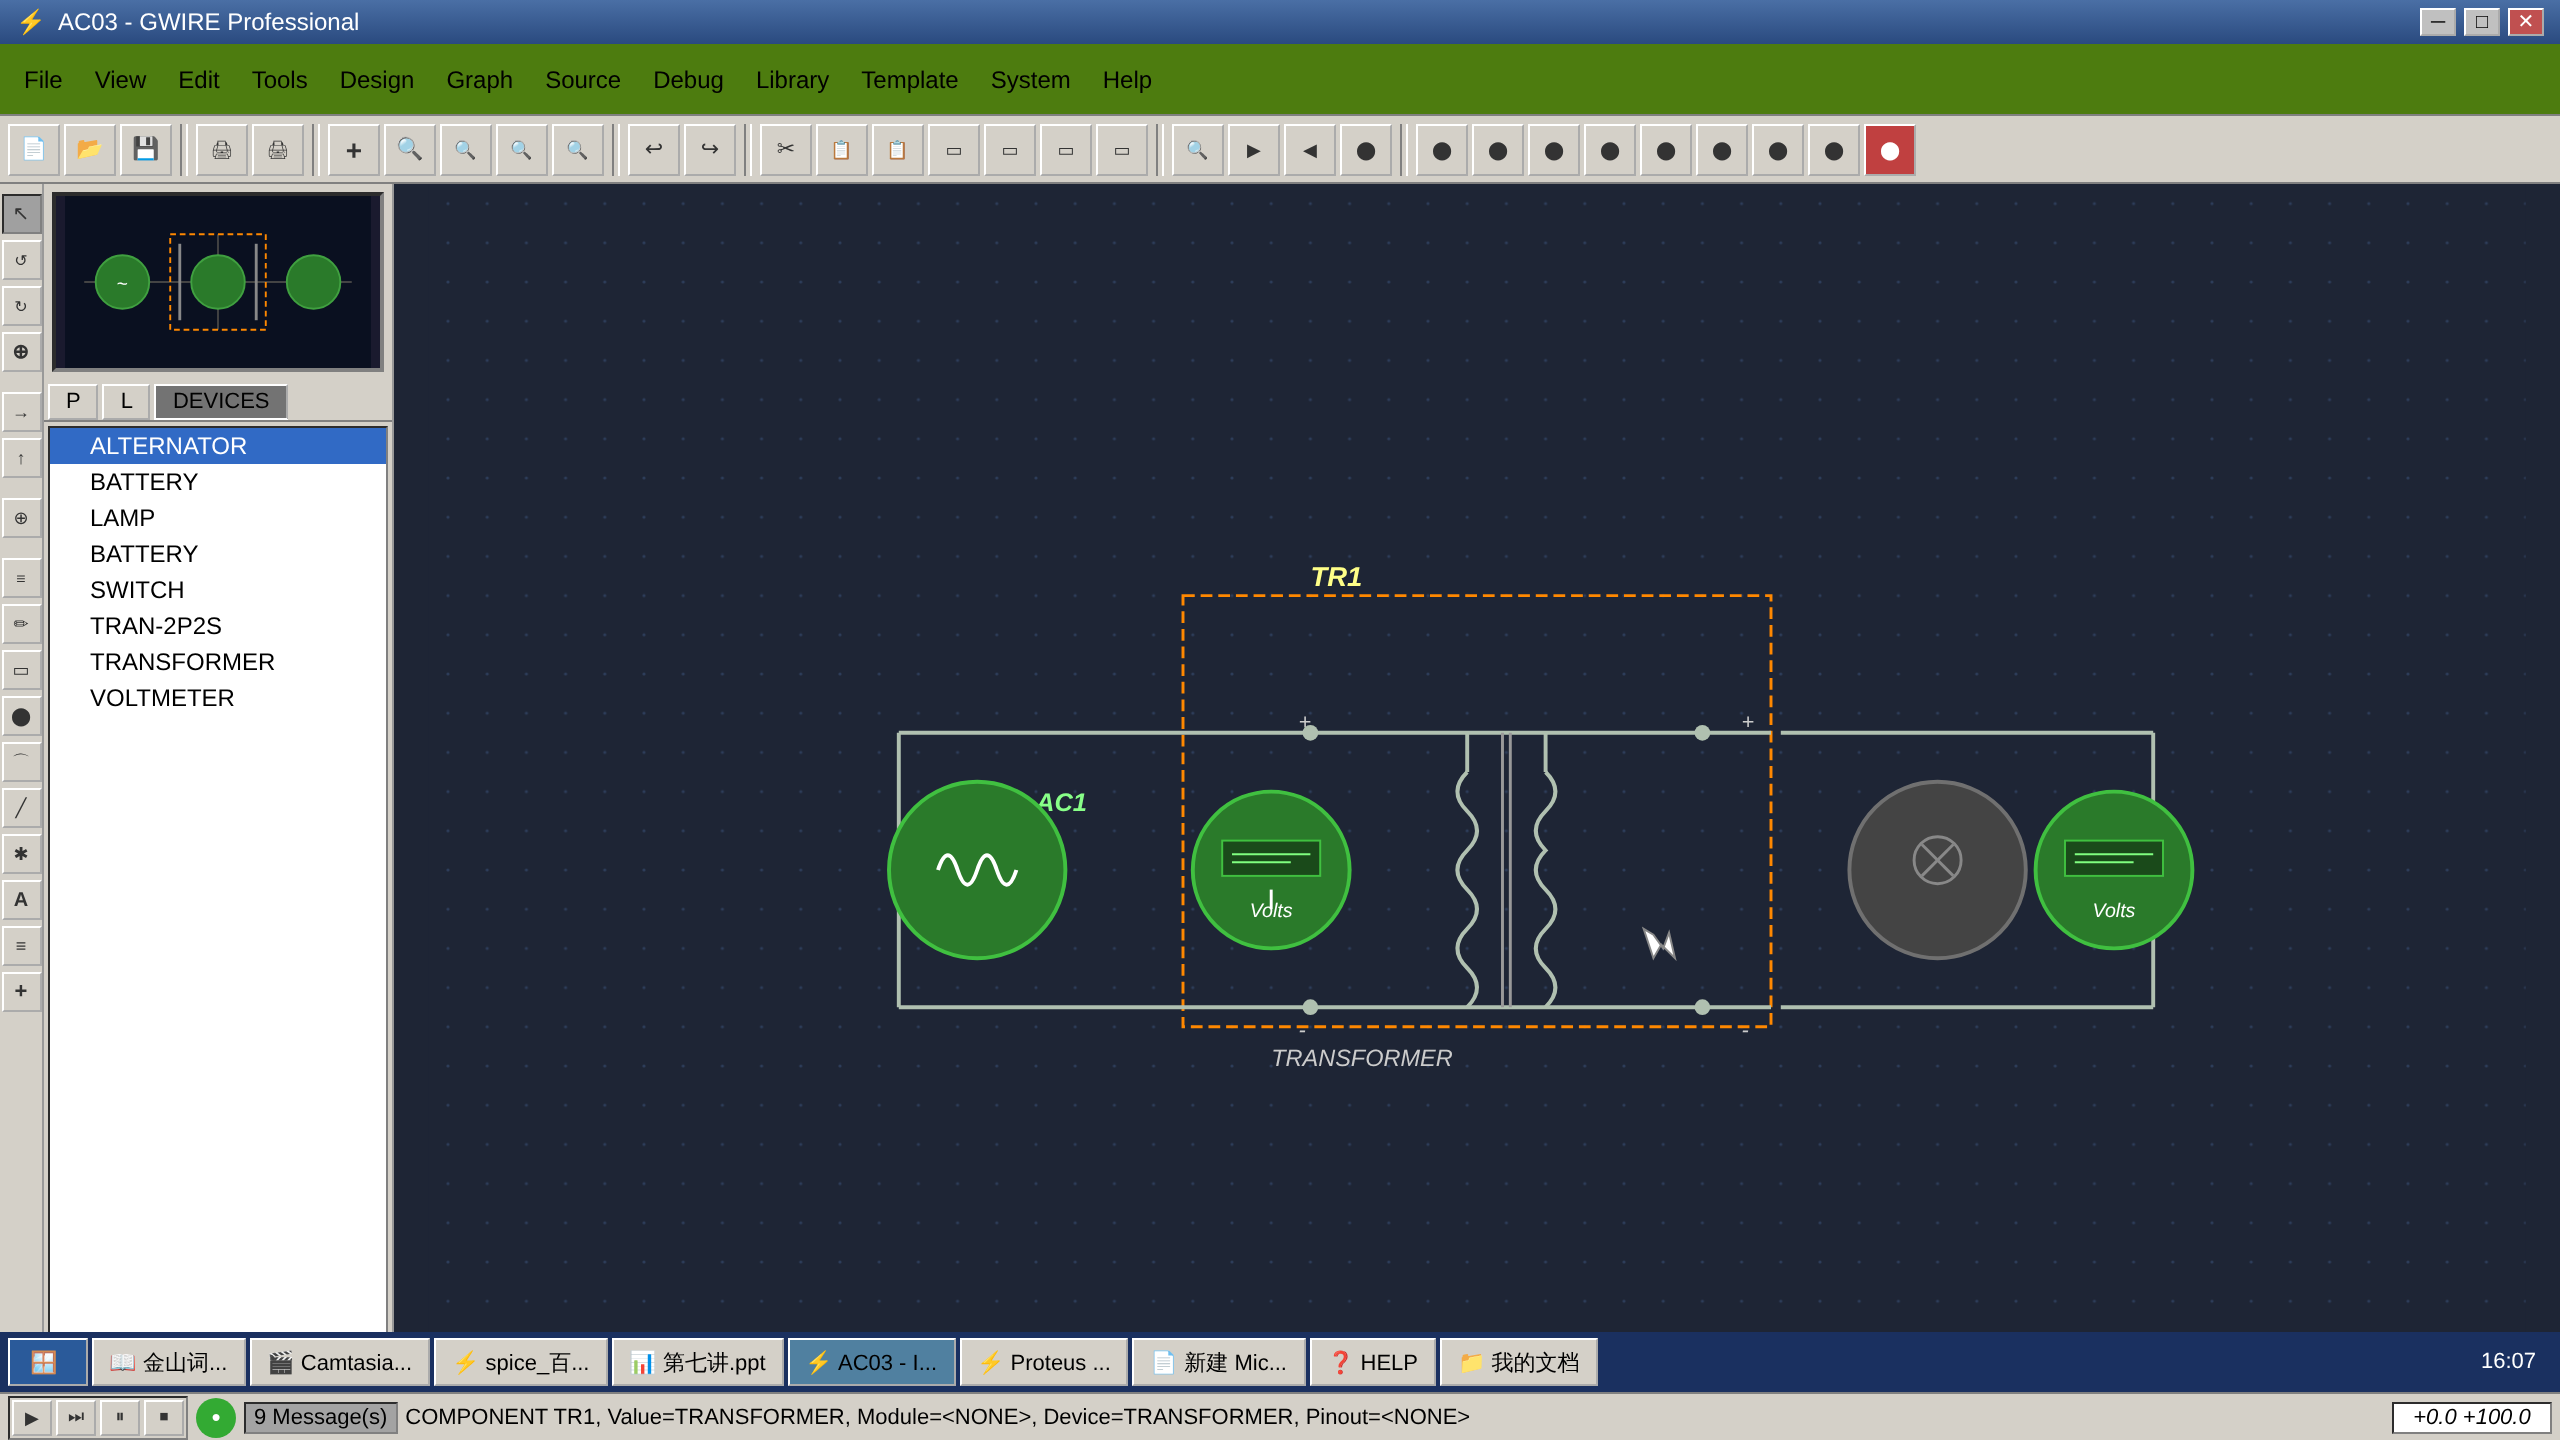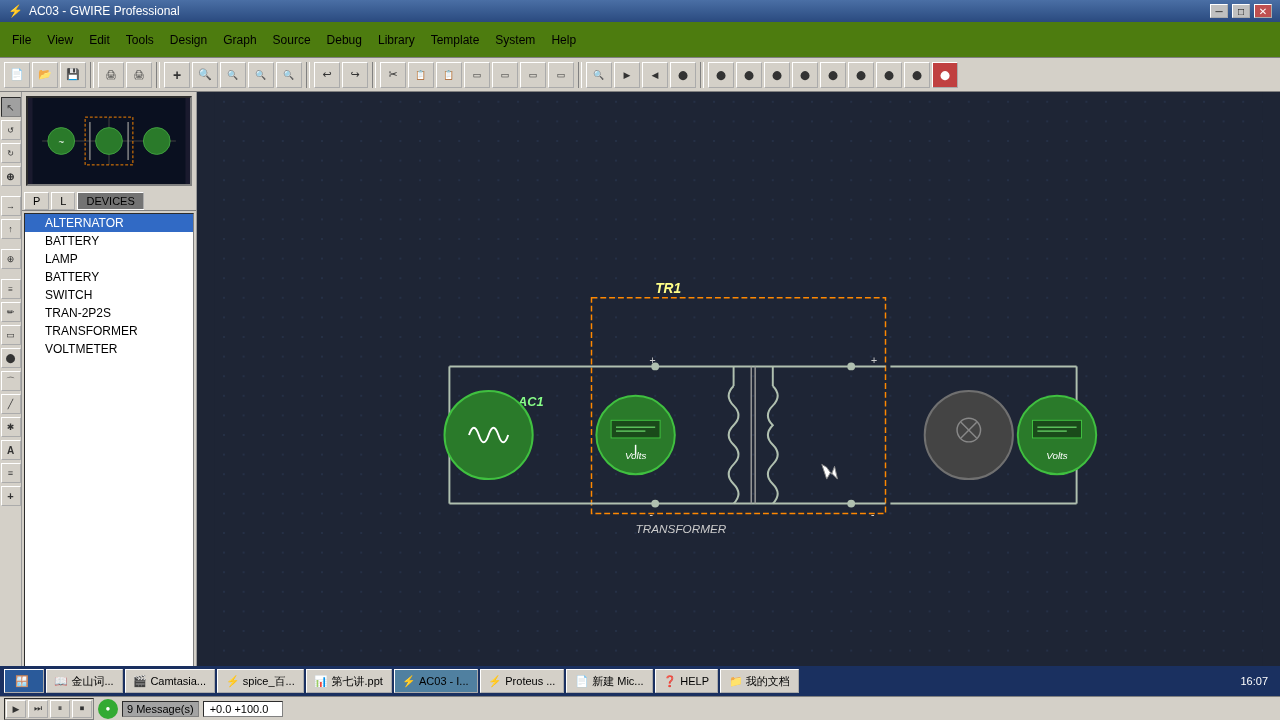--- a/index.html
+++ b/index.html
@@ -368,14 +368,15 @@
   <div style="display:flex;gap:2px;border:1px inset #808080;padding:1px;">
     <div class="tb-btn" style="width:20px;height:18px;font-size:9px;">▶</div>
     <div class="tb-btn" style="width:20px;height:18px;font-size:9px;">⏭</div>
     <div class="tb-btn" style="width:20px;height:18px;font-size:9px;">⏸</div>
     <div class="tb-btn" style="width:20px;height:18px;font-size:9px;">⏹</div>
   </div>
   <div style="width:20px;height:20px;background:#3a3;border-radius:50%;display:flex;align-items:center;justify-content:center;">
     <span style="color:white;font-size:8px;">●</span>
   </div>
   <span style="border:1px inset #808080;padding:1px 4px;background:#a3a3a3;">9 Message(s)</span>
-  <span style="border:1px inset #808080;padding:1px 6px;background:white;min-width:80px;text-align:left;">+0.0  +100.0</span>
+  <span style="flex:1;overflow:hidden;white-space:nowrap;">COMPONENT TR1, Value=TRANSFORMER, Module=&lt;NONE&gt;, Device=TRANSFORMER, Pinout=&lt;NONE&gt;</span>
+  <span style="border:1px inset #808080;padding:1px 6px;background:white;min-width:80px;text-align:center;font-style:italic;">+0.0  +100.0</span>
 </div>
 
 </body></html>

